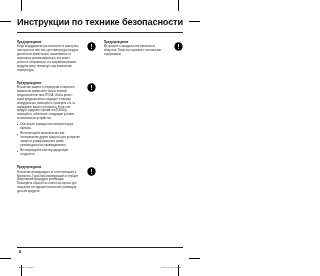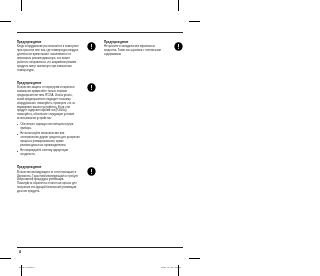--- a/index.html
+++ b/index.html
@@ -179,20 +179,21 @@
 
   <div class="crop v cm-tl-v"></div>
   <div class="crop h cm-tl-h"></div>
   <div class="crop v cm-tr-v"></div>
   <div class="crop h cm-tr-h"></div>
   <div class="crop v cm-bl-v"></div>
   <div class="crop h cm-bl-h"></div>
   <div class="crop v cm-br-v"></div>
   <div class="crop h cm-br-h"></div>
 
+  <div class="page-title">Инструкции по технике безопасности</div>
   <div class="title-rule"></div>
 
   <div class="columns">
 
     <div class="col">
 
       <div class="warn-block">
         <div class="warn-head">Предупреждение</div>
         <div class="warn-body">
           <p>Когда оборудование располагается в замкнутом пространстве или там, где температура воздуха длительное время может накапливаться и превышать рекомендованную, оно может работать неправильно, и в аварийном режиме продукта могут возникнуть при повышении температуры.</p>

